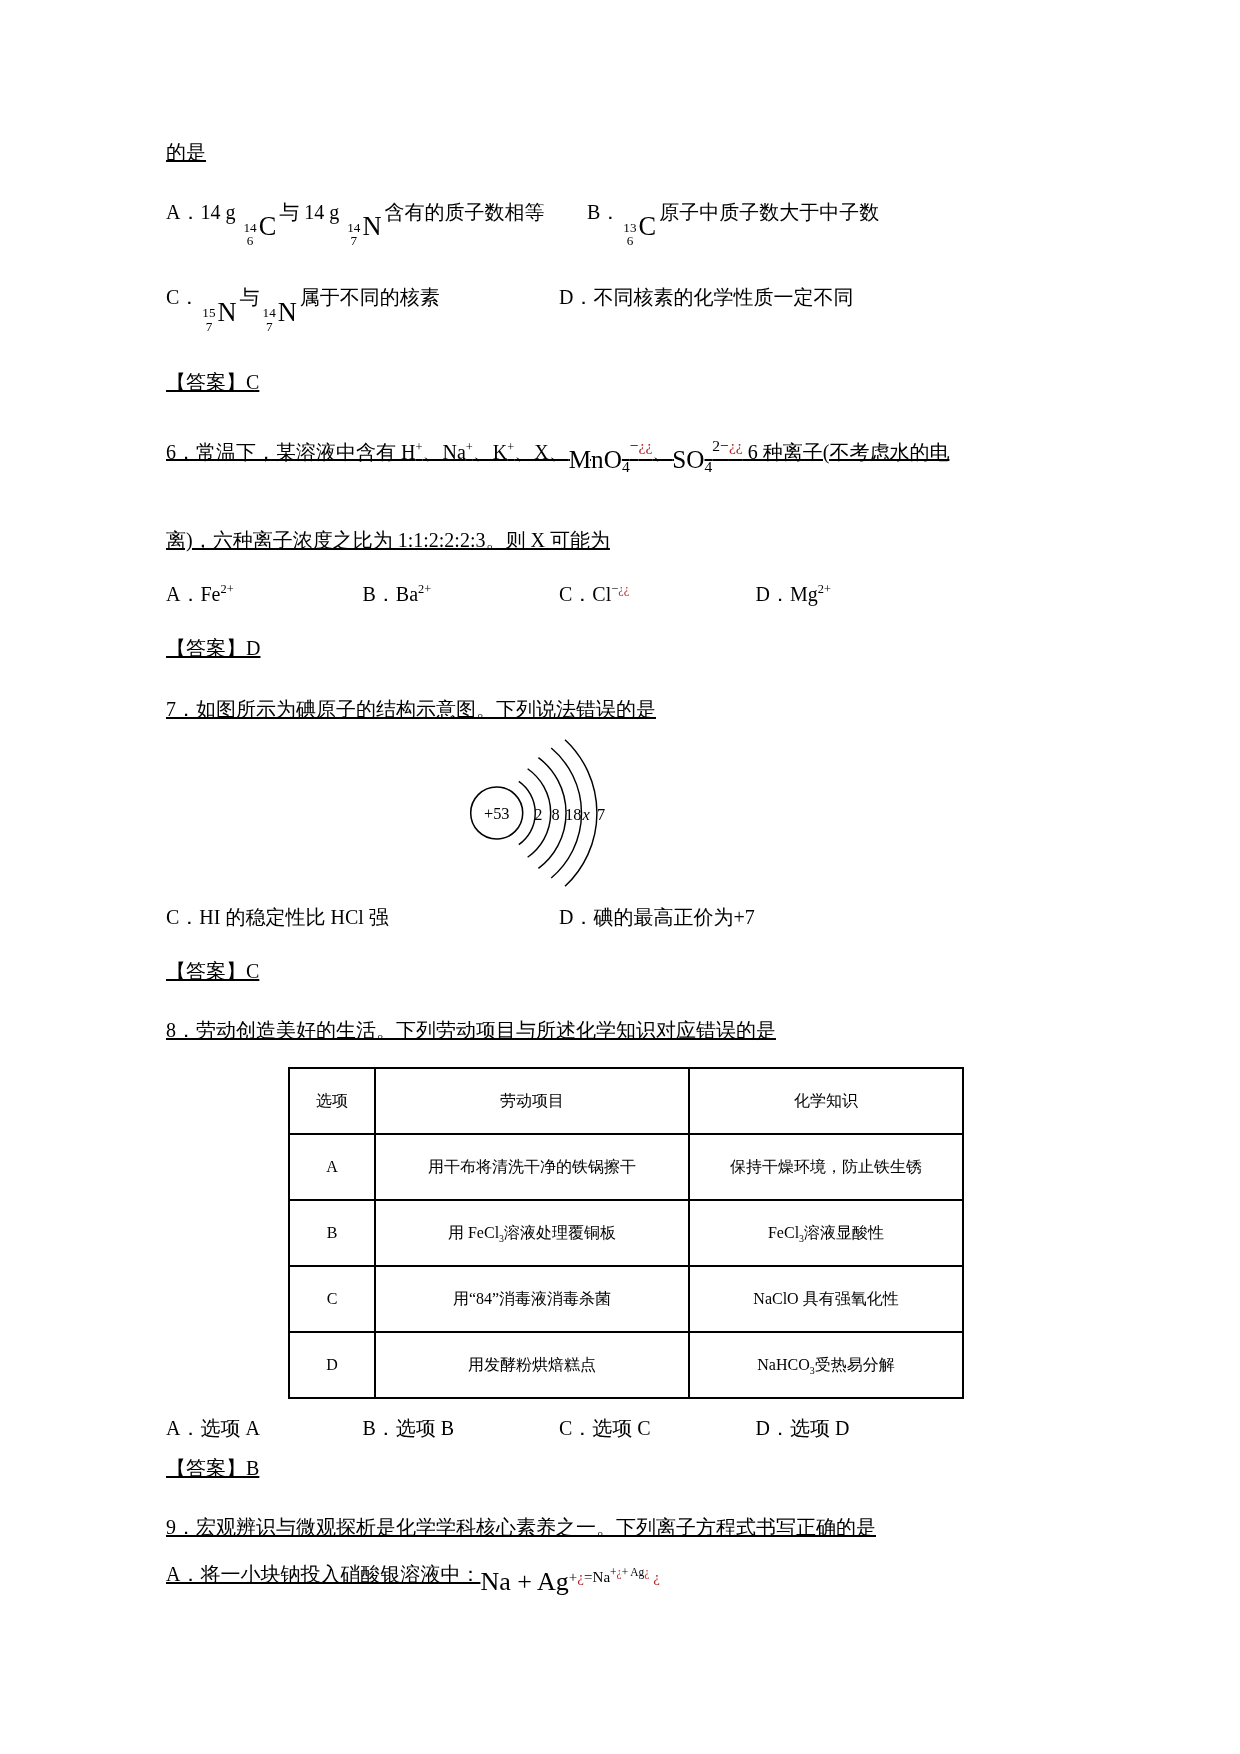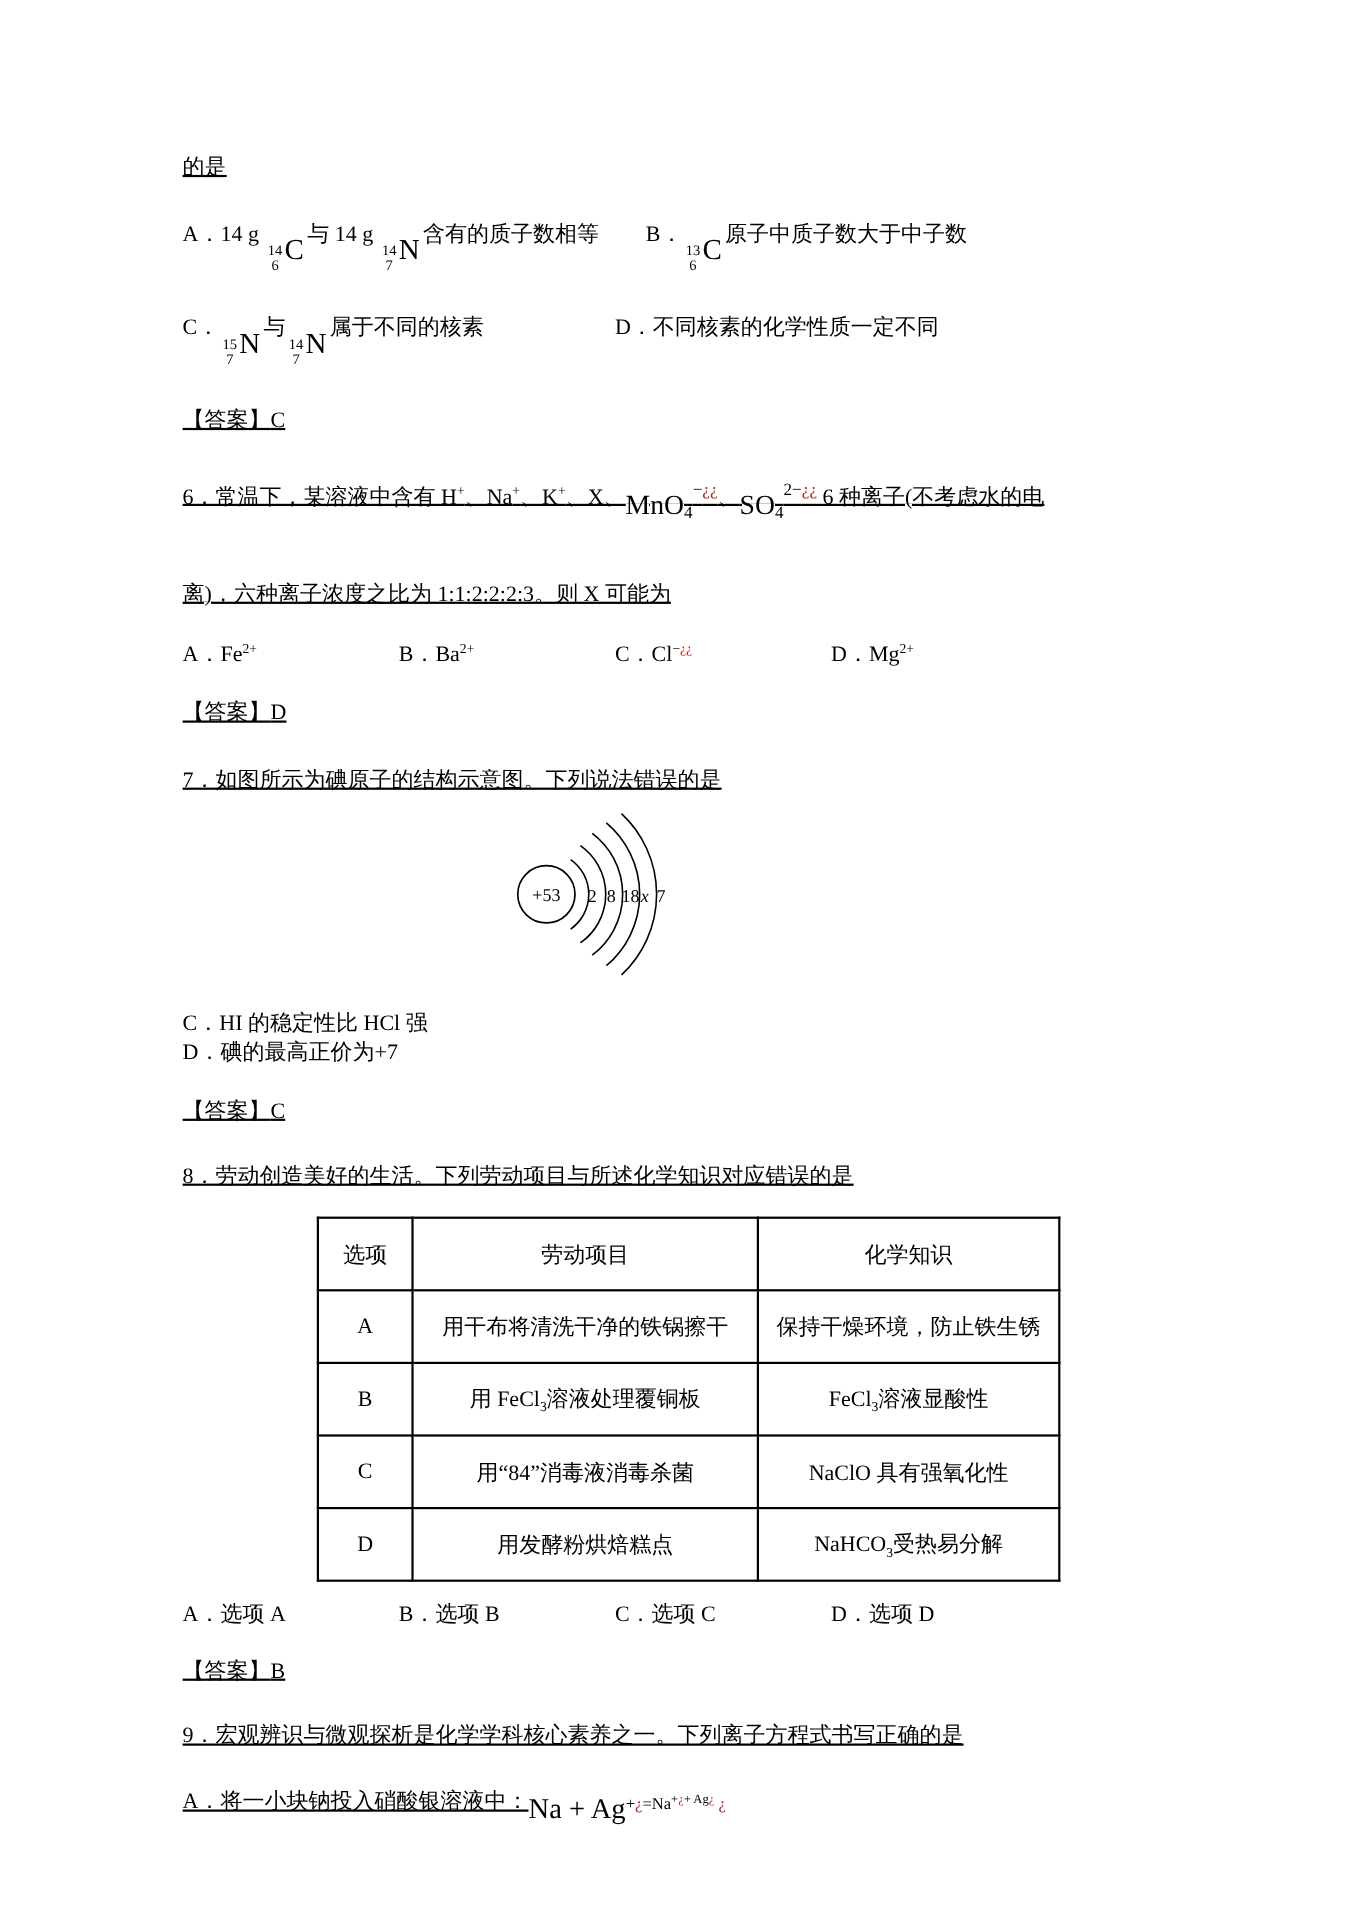--- a/index.html
+++ b/index.html
@@ -28,28 +28,28 @@
   .seg.fsub{font-size:0.78em;vertical-align:-0.85em;letter-spacing:0;}
   .seg.fsup{font-size:0.78em;vertical-align:0.5em;}
   .seg.iso{display:inline-flex;flex-direction:column;align-items:center;font-size:0.66em;line-height:1.05;vertical-align:-0.95em;margin:0 1px 0 3px;justify-content:center;}
   .seg.isym{font-size:1.32em;vertical-align:-0.62em;margin:0 3px 0 1px;}
   
   .f9{display:inline-block;font-size:26px;transform:translateY(9px);}
   .f9 .seg.s1{font-size:0.58em;vertical-align:0.55em;}
   .f9 .seg.s2{font-size:0.44em;vertical-align:1.25em;}
   
   .mt14{margin-top:14px;}.mt16{margin-top:16px;}
-  .mt24{margin-top:24px;flex-direction:column;}.mt26{margin-top:26px;}.mt30{margin-top:30px;}
+  .mt24{margin-top:12px;}.mt26{margin-top:26px;}.mt30{margin-top:30px;}
   .mt32{margin-top:32px;gap:28px;}.mt34{margin-top:34px;}.mt36{margin-top:36px;}
   .mt38{margin-top:38px;}.mt48{margin-top:48px;}
   
   .qtable{border-collapse:collapse;margin:22px 0 0 122px;}
   .qtable td{
     border:2px solid #000;text-align:center;vertical-align:middle;
-    font-size:20px;padding:0 12px;height:64px;font-weight:normal;
+    font-size:16px;padding:0 12px;height:64px;font-weight:normal;
   }
   .qtable td.c1{width:60px;}
   .qtable td.c2{width:288px;font-family:Liberation Serif, serif;}
   .qtable td.c3{width:248px;}
   
   .diagram-wrap{margin:10px 0 0 296px;}
   .diagram-wrap svg{display:block;}
   .dg-text{font-family:"Liberation Serif","DejaVu Serif",serif;font-size:17px;}
   .dg-x{font-style:italic;}
 </style>

